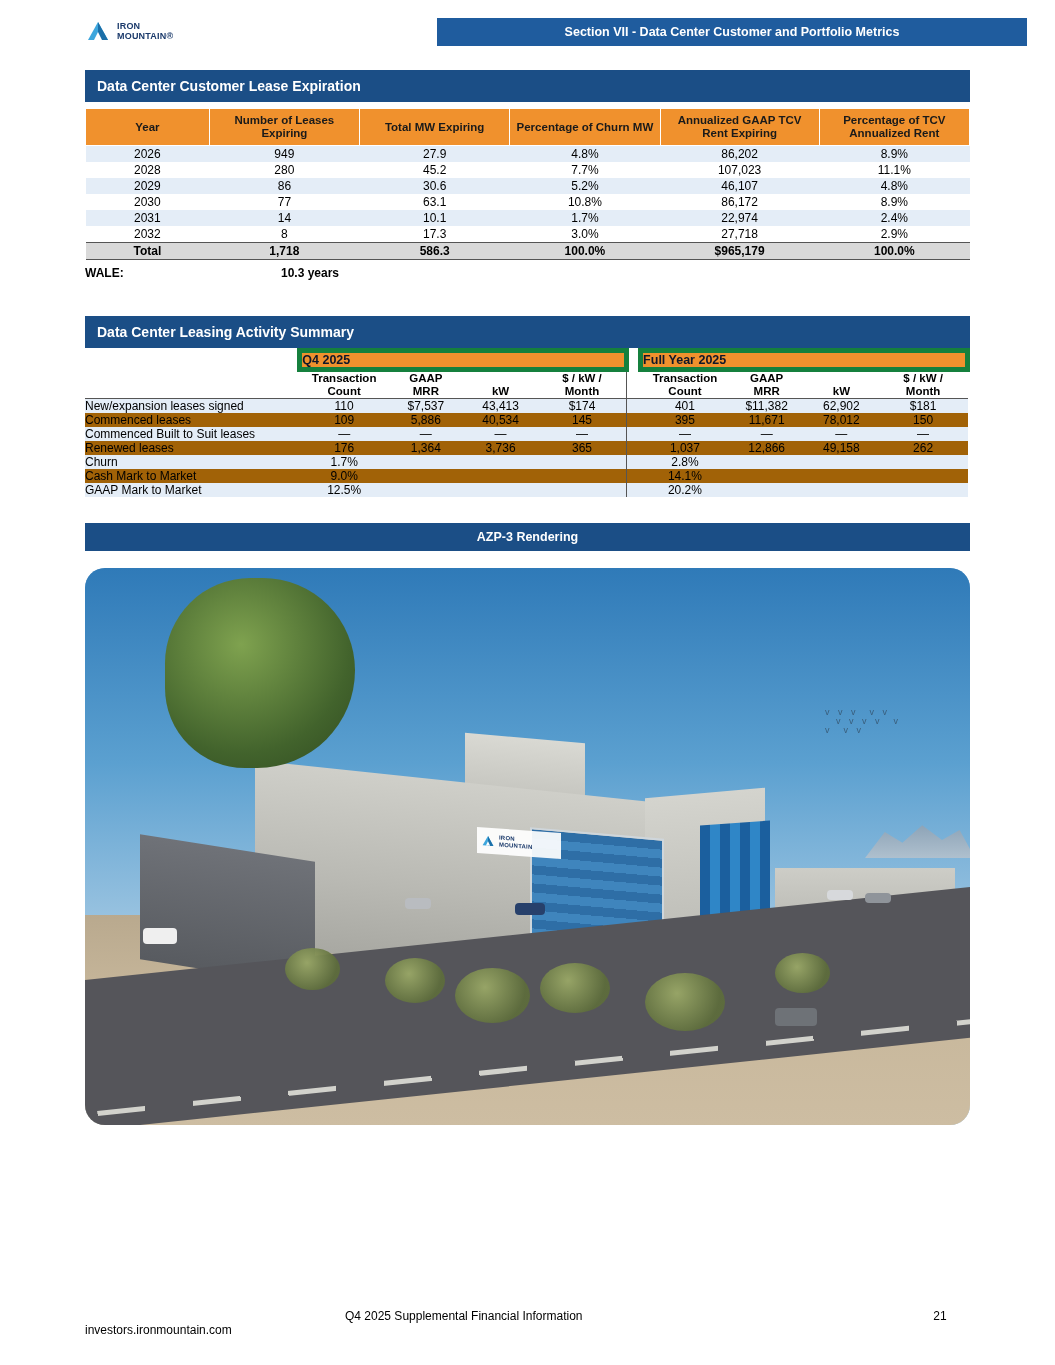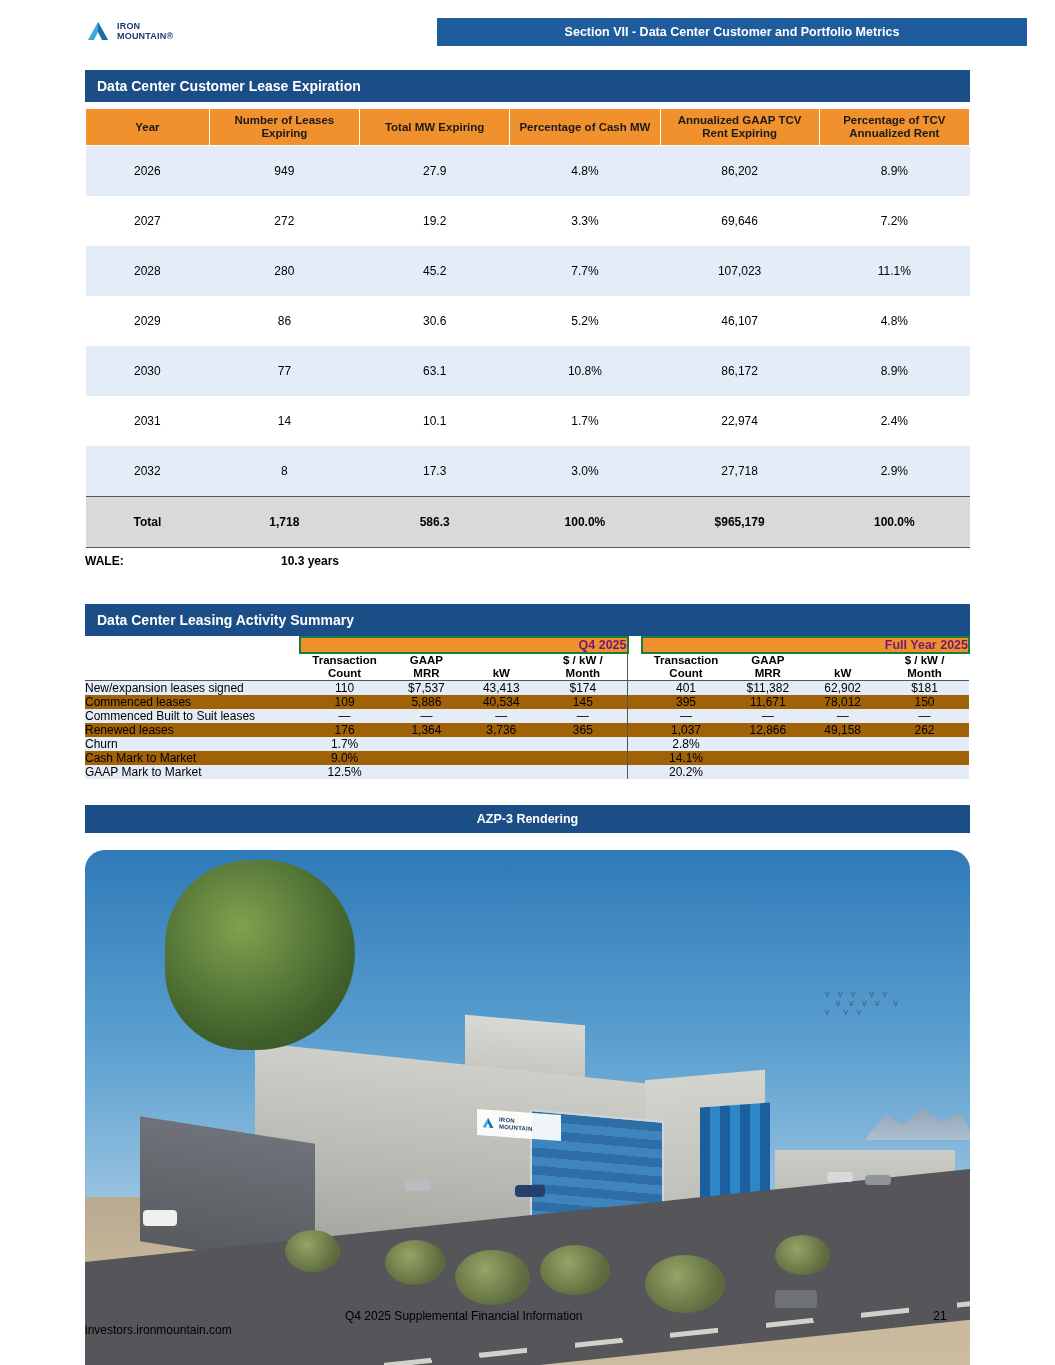--- a/index.html
+++ b/index.html
@@ -91,21 +91,21 @@
     color: #1a1a1a;
     font-size: 11.5px;
     font-weight: bold;
     text-align: center;
     padding: 5px 4px;
     border: 1px solid #ffffff;
     line-height: 13px;
   }
   table.t td {
     text-align: center;
-    padding: 18px 4px;
+    padding: 1px 4px;
     font-size: 12px;
     border: none;
   }
   table.t tbody tr:nth-child(odd) { background: #e4edf7; }
   table.t tbody tr:nth-child(even) { background: #ffffff; }
   table.t tbody tr.total-row {
     background: #d9d9d9 !important;
     font-weight: bold;
     border-top: 1px solid #555;
     border-bottom: 1px solid #555;
@@ -125,26 +125,26 @@
     font-size: 12px;
   }
   table.act {
     border-collapse: collapse;
     width: 100%;
     table-layout: fixed;
   }
   table.act td, table.act th { padding: 0; }
   .per-head {
     background: #f0912d;
-    color: #701a75;
+    color: #0f172a;
     font-weight: bold;
     font-size: 12.5px;
-    text-align: right;
+    text-align: left;
     padding: 9px 0;
-    border: 2px solid #15803d;
+    border: 5px solid #15803d;
   }
   .sub-head {
     font-weight: bold;
     font-size: 11.5px;
     text-align: center;
     line-height: 13px;
     padding: 8px 2px 6px;
     vertical-align: bottom;
   }
   .row-label {
@@ -307,41 +307,33 @@
   <div style="height:18px"></div>
   <div class="section-bar">Data Center Customer Lease Expiration</div>
   <div style="height:6px"></div>
   <div class="table-wrap">
     <table class="t">
       <thead>
         <tr>
           <th style="width:14%">Year</th>
           <th style="width:17%">Number of Leases Expiring</th>
           <th style="width:17%">Total MW Expiring</th>
-          <th style="width:17%">Percentage of Cash MW</th>
+          <th style="width:17%">Percentage of Churn MW</th>
           <th style="width:18%">Annualized GAAP TCV Rent Expiring</th>
           <th style="width:17%">Percentage of TCV Annualized Rent</th>
         </tr>
       </thead>
       <tbody>
         <tr>
           <td>2026</td>
           <td>949</td>
           <td>27.9</td>
           <td>4.8%</td>
           <td>86,202</td>
           <td>8.9%</td>
-        </tr>
-        <tr>
-          <td>2027</td>
-          <td>272</td>
-          <td>19.2</td>
-          <td>3.3%</td>
-          <td>69,646</td>
-          <td>7.2%</td>
         </tr>
         <tr>
           <td>2028</td>
           <td>280</td>
           <td>45.2</td>
           <td>7.7%</td>
           <td>107,023</td>
           <td>11.1%</td>
         </tr>
         <tr>

